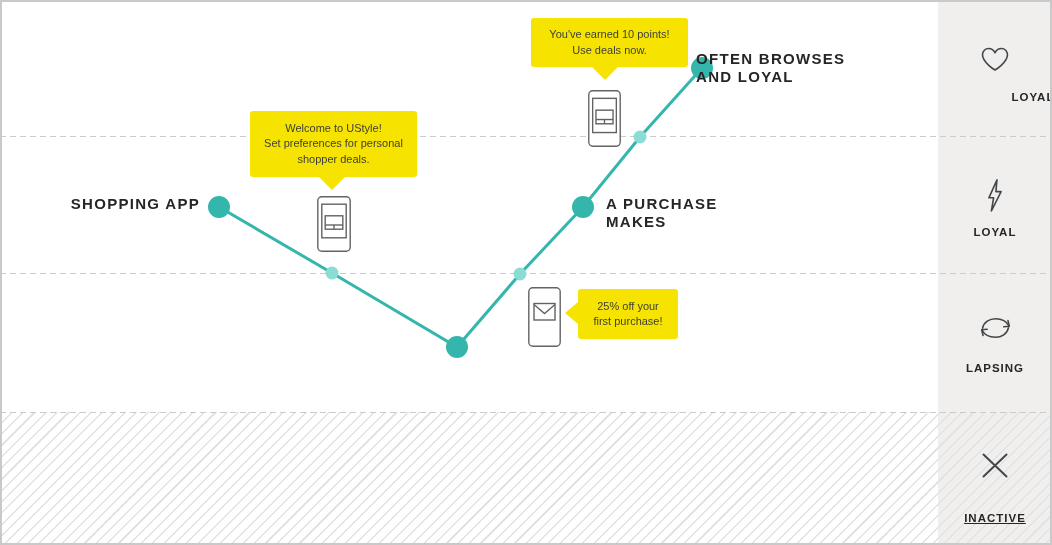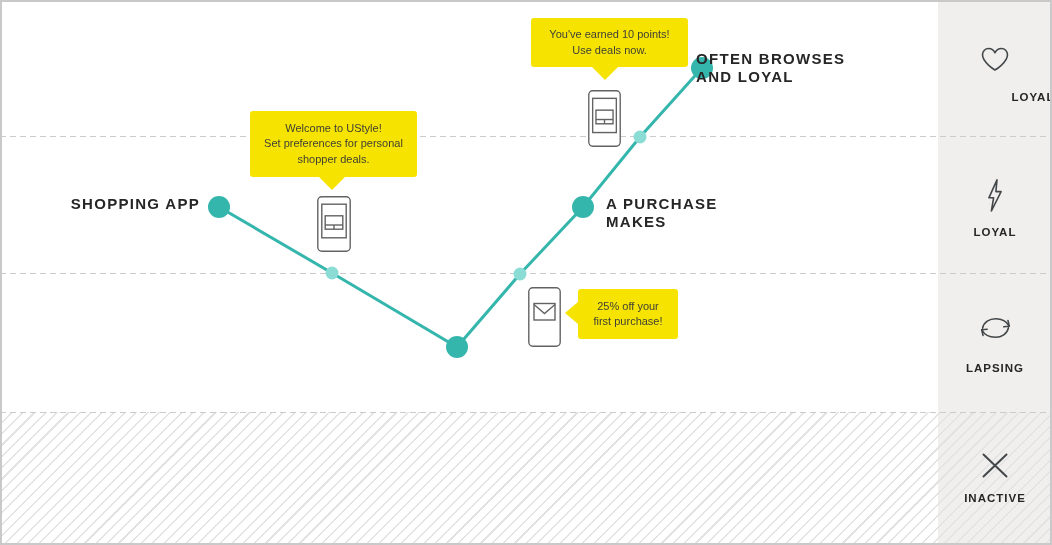--- a/index.html
+++ b/index.html
@@ -168,16 +168,16 @@
     <path d="M23.8,10.8 L29.3,10.2 L28,4.6"></path>
     <path d="M28.4,11.8 C27.2,18 21.5,21.2 15.5,21.2 C10,21.2 4.4,18.8 2,14"></path>
     <path d="M7.2,13.2 L1.7,13.8 L3,19.4"></path>
   </svg>
   <div class="sidebar-label" style="top:362px;">LAPSING</div>
 
   <svg class="sidebar-icon icon-x" style="left:982px; top:453px;" width="26" height="25" viewBox="0 0 26 25">
     <line x1="1.5" y1="1.5" x2="24.5" y2="23.5"></line>
     <line x1="24.5" y1="1.5" x2="1.5" y2="23.5"></line>
   </svg>
-  <div class="sidebar-label" style="top:492px;">INACTIVE</div>
+  <div class="sidebar-label" style="top:512px;text-decoration:underline;">INACTIVE</div>
 
   <div class="border-overlay"></div>
 </div>
 
 </body></html>

